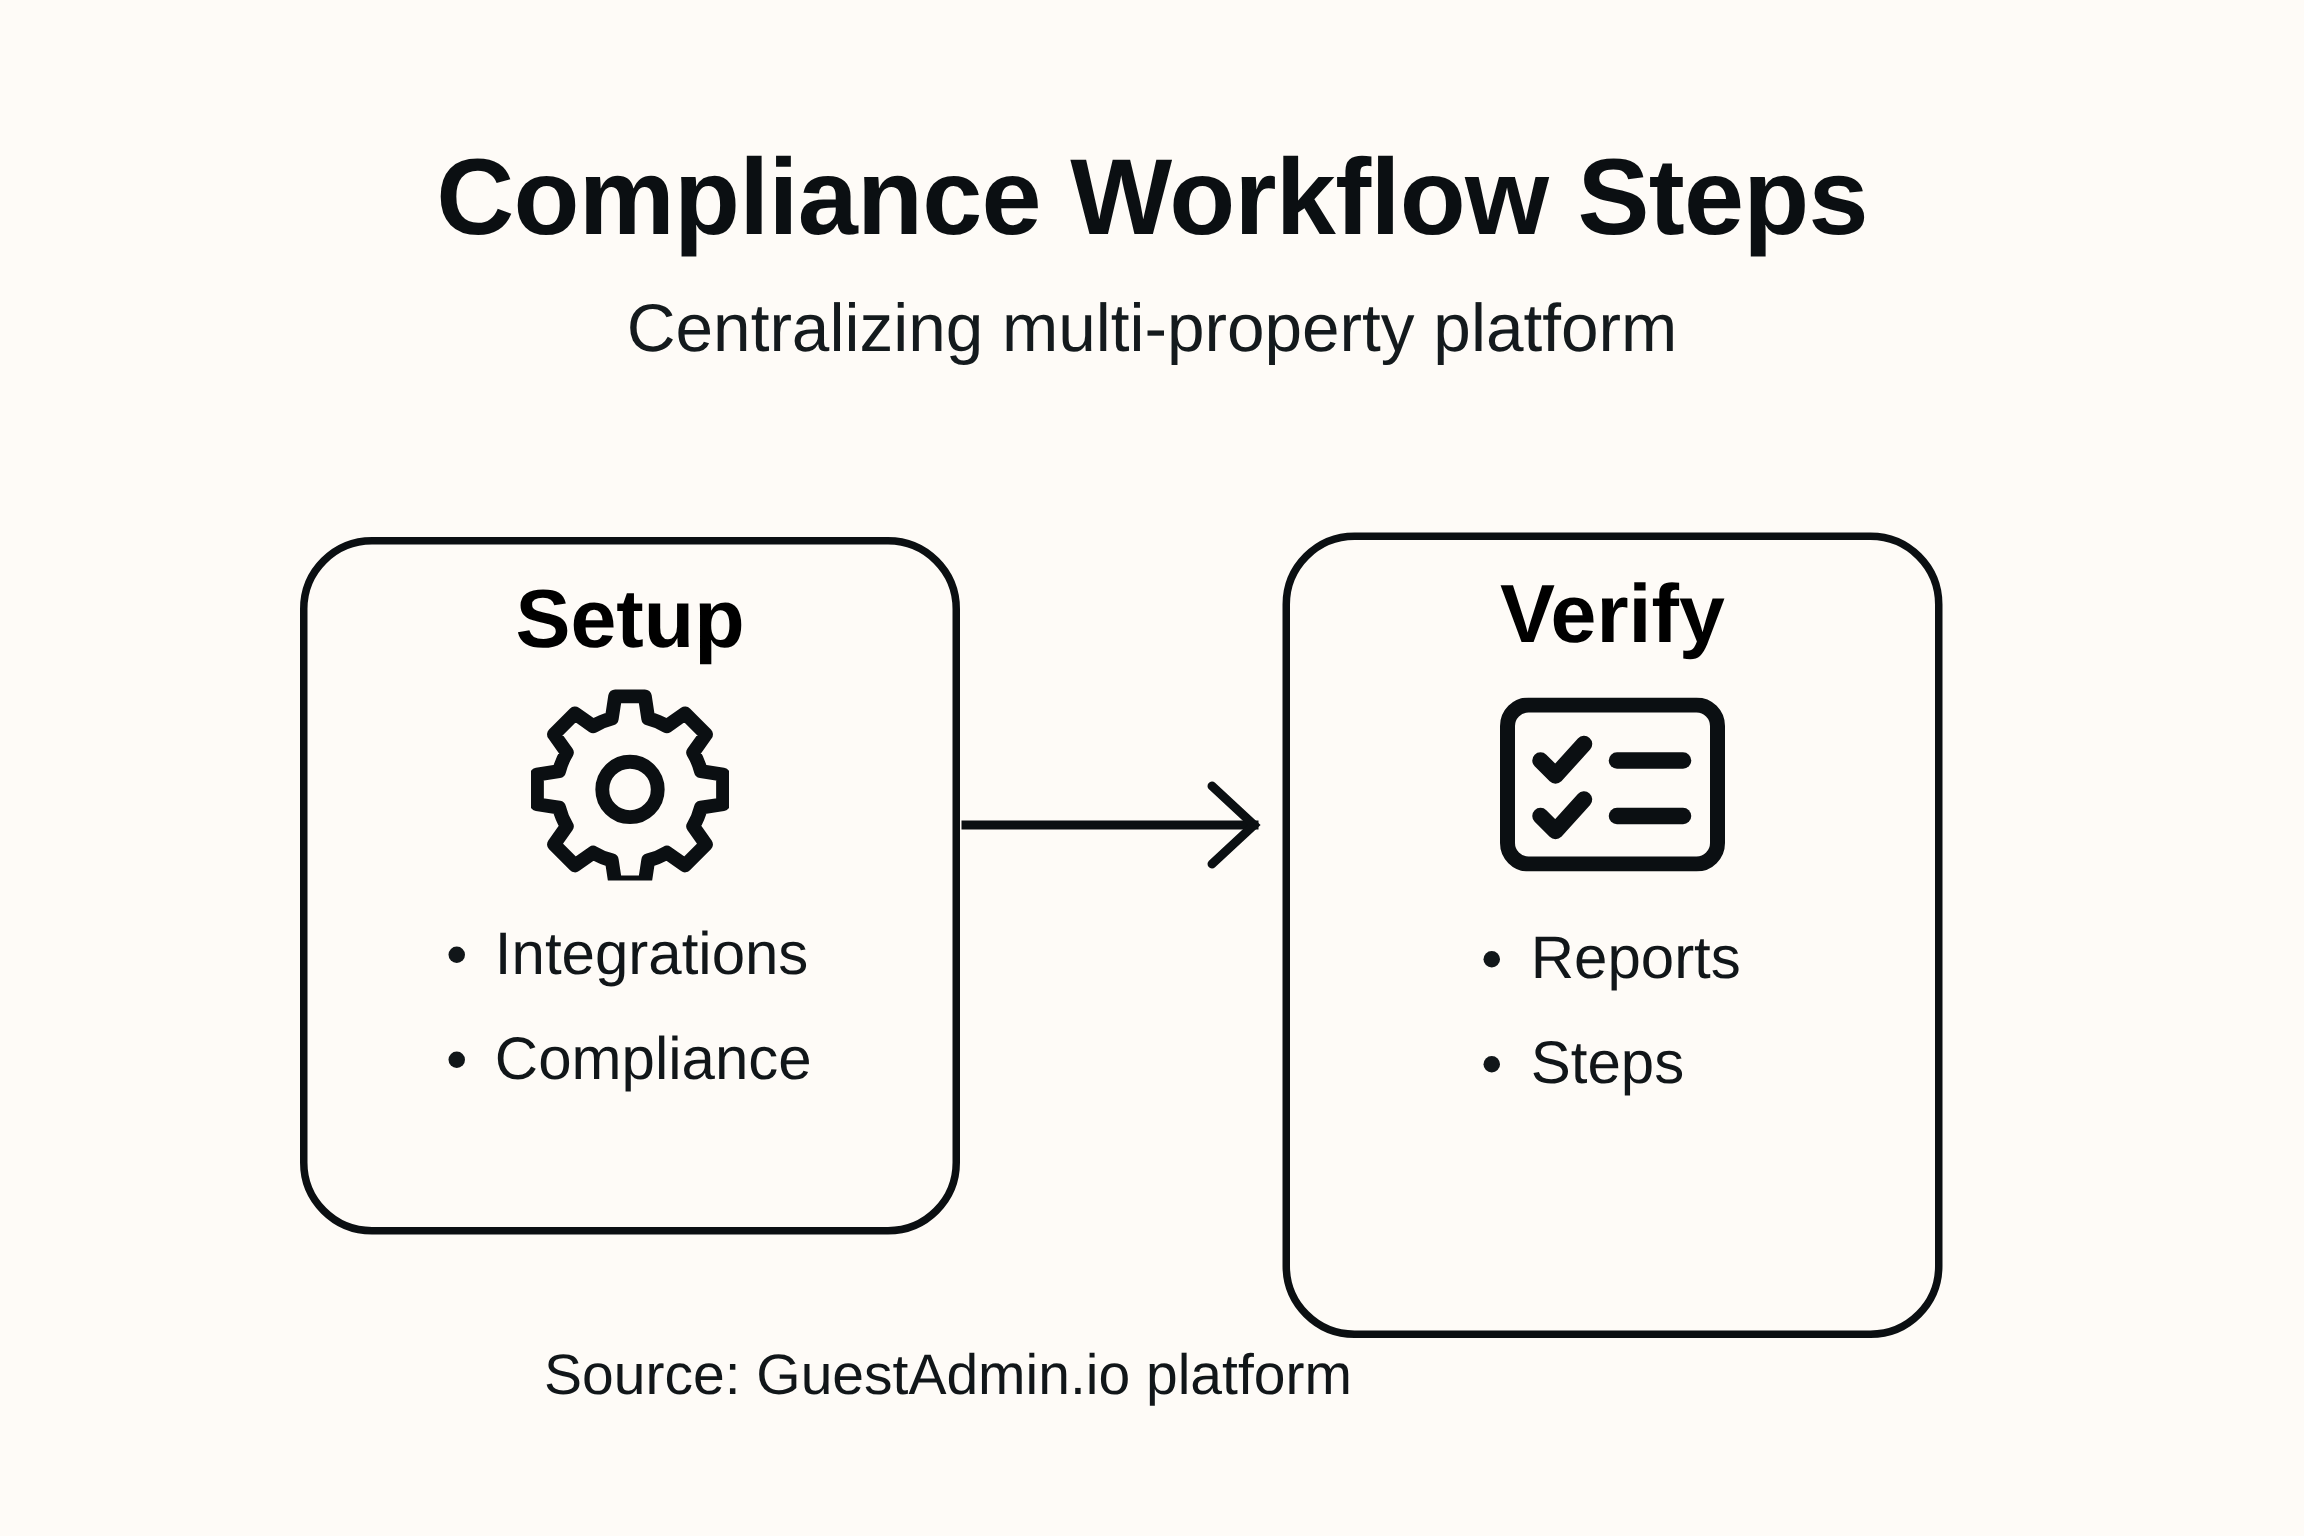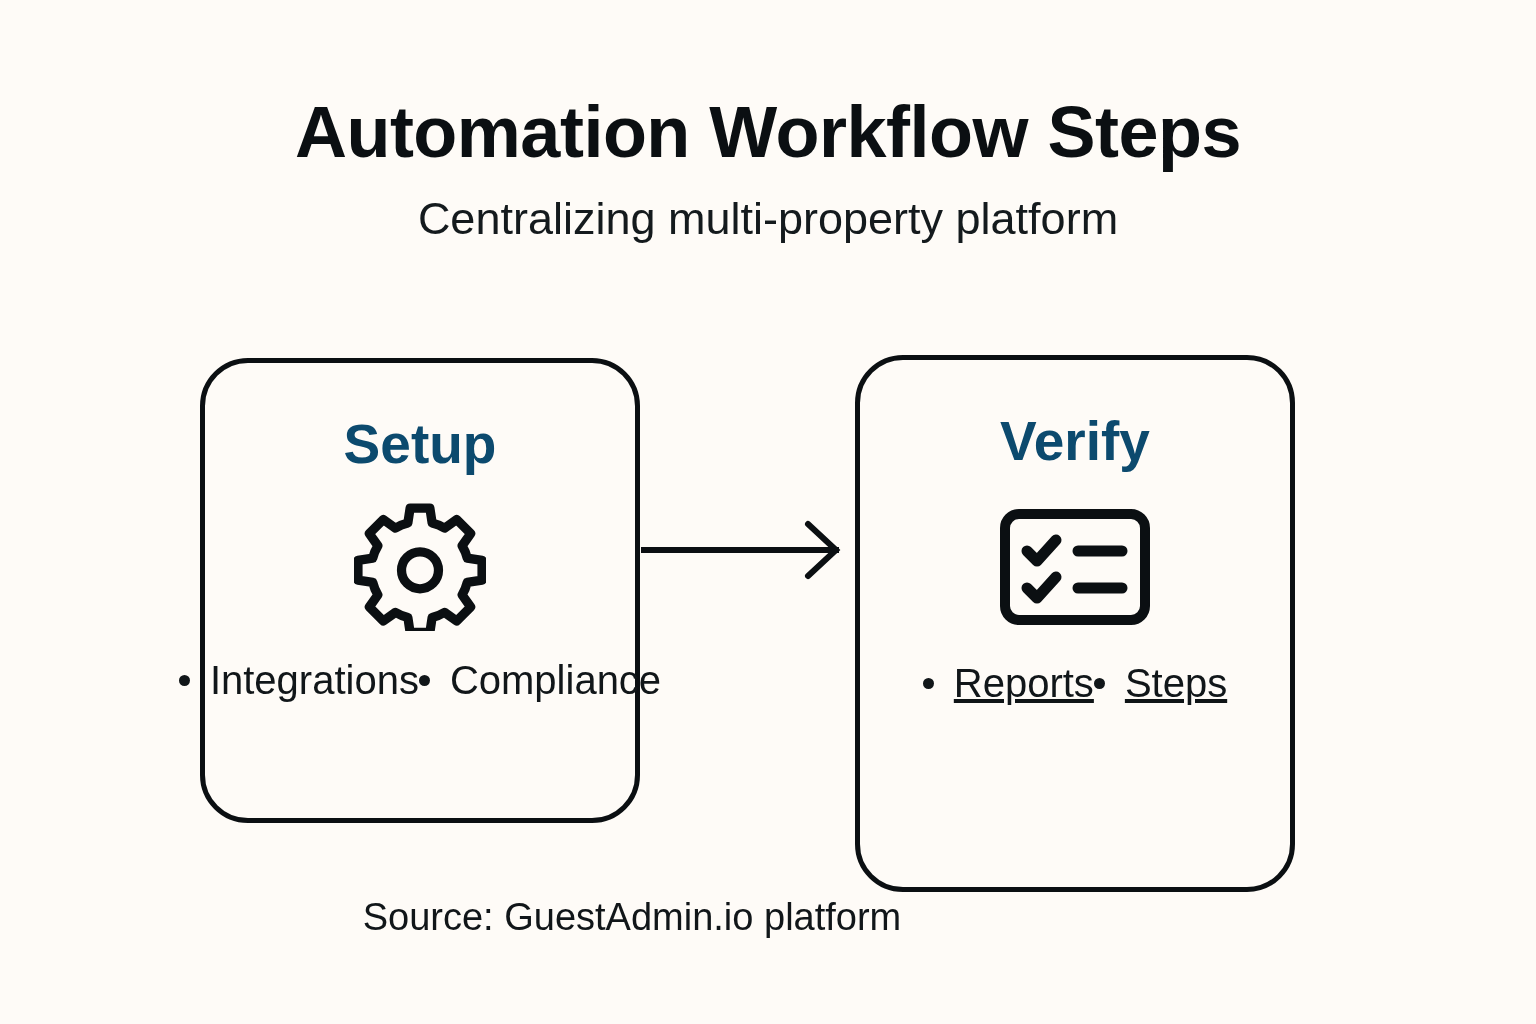--- a/index.html
+++ b/index.html
@@ -69,45 +69,45 @@
     flex-direction: column;
     align-items: center;
   }
   .step-box.left  { left: 200px; top: 3px;  width: 440px; height: 465px; }
   .step-box.right { left: 855px; top: 0px;  width: 440px; height: 537px; }
 
   .step-title {
     font-size: 55px;
     font-weight: 700;
     line-height: 1;
-    color: #0c4a6e;
-    margin: 12px;
-    padding-top: 42px;
+    color: #000000;
+    margin: 0;
+    padding-top: 22px;
     white-space: nowrap;
   }
 
   .step-icon {
     margin-top: 16px;
     height: 130px;
     display: flex;
     align-items: center;
     justify-content: center;
   }
   .step-icon.checklist { margin-top: 26px; height: 120px; }
 
   .bullets {
     list-style: none;
     margin: 0;
     padding: 0;
     padding-top: 30px;
     display: flex;
-    flex-direction: row;
+    flex-direction: column;
     align-items: flex-start;
   }
-  .step-box.right .bullets { padding-top: 36px; text-decoration: underline; }
+  .step-box.right .bullets { padding-top: 36px; }
 
   .bullet-item {
     font-size: 40px;
     font-weight: 400;
     line-height: 1.0;
     color: #111619;
     display: flex;
     align-items: center;
     white-space: nowrap;
     margin-bottom: 30px;
@@ -148,21 +148,21 @@
     margin: 0;
     white-space: nowrap;
   }
 </style>
 </head>
 <body>
 
 <div class="canvas">
 
   <div class="header">
-    <h1 class="title">Automation Workflow Steps</h1>
+    <h1 class="title">Compliance Workflow Steps</h1>
     <p class="subtitle">Centralizing multi-property platform</p>
   </div>
 
   <div class="flow">
 
     <div class="step-box left">
       <div class="step-title">Setup</div>
 
       <div class="step-icon">
         <svg width="132" height="132" viewBox="0 0 100 100" aria-hidden="true">

